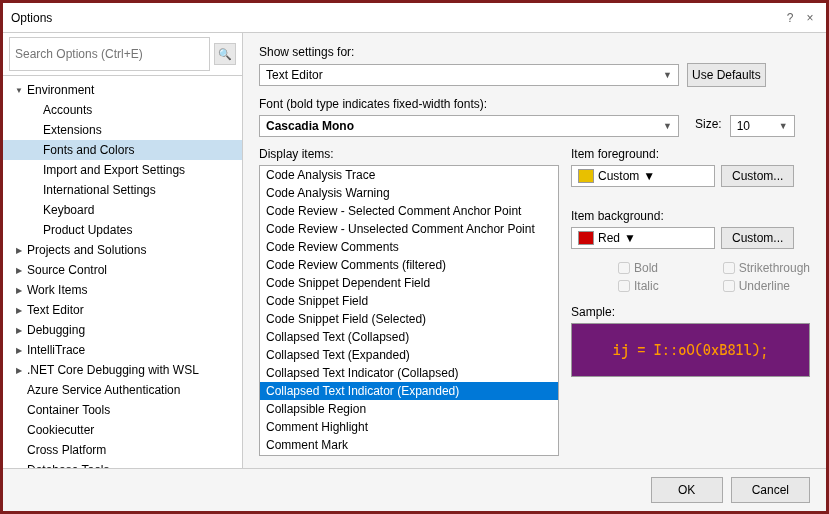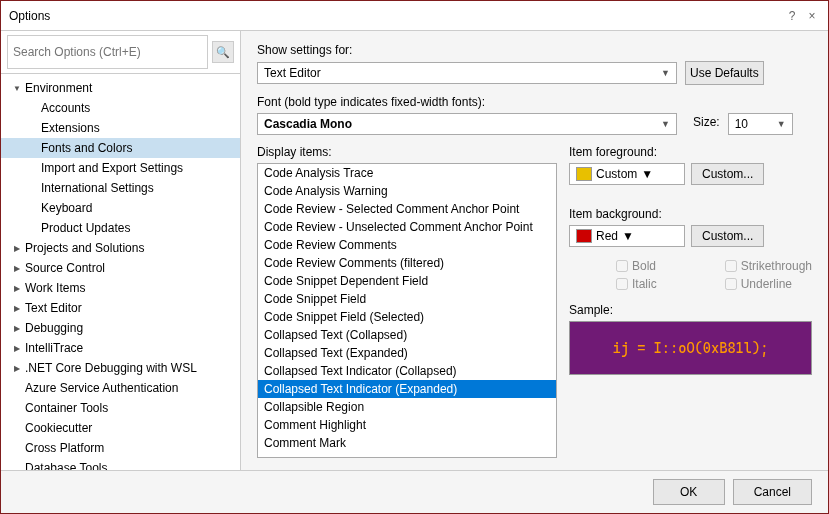--- a/index.html
+++ b/index.html
@@ -10,21 +10,21 @@
       display: flex;
       align-items: center;
       justify-content: center;
       width: 829px;
       height: 514px;
     }
     .dialog {
       width: 829px;
       height: 514px;
       background: #f5f5f5;
-      border: 1px solid #7f1d1d;
+      border: 3px solid #7f1d1d;
       box-shadow: 2px 2px 8px rgba(0,0,0,0.4);
       display: flex;
       flex-direction: column;
     }
     .title-bar {
       background: #fff;
       border-bottom: 1px solid #ccc;
       padding: 6px 8px;
       display: flex;
       align-items: center;
@@ -211,21 +211,21 @@
     }
     .color-select {
       border: 1px solid #aaa;
       background: #fff;
       padding: 3px 6px;
       font-size: 12px;
       cursor: pointer;
       display: flex;
       align-items: center;
       gap: 4px;
-      width: 116px;
+      width: 144px;
     }
     .color-swatch {
       width: 16px;
       height: 14px;
       border: 1px solid #999;
       flex-shrink: 0;
     }
     .btn-custom {
       border: 1px solid #aaa;
       background: #e8e8e8;

